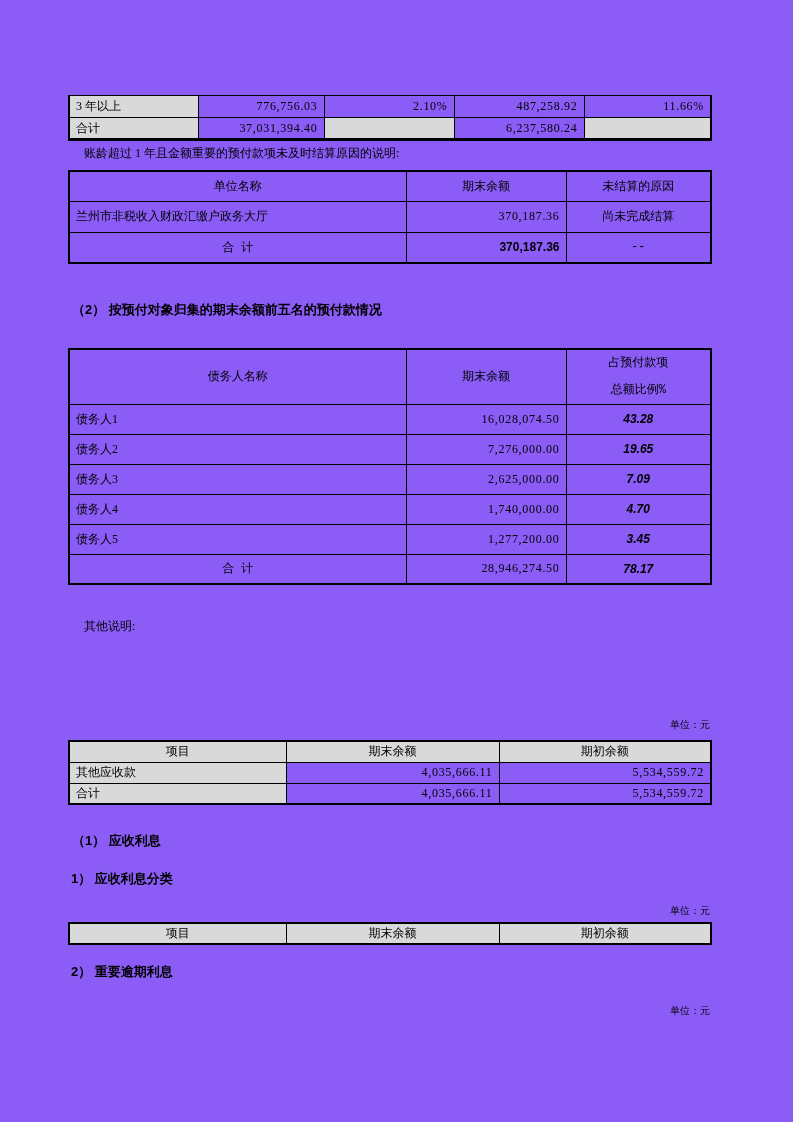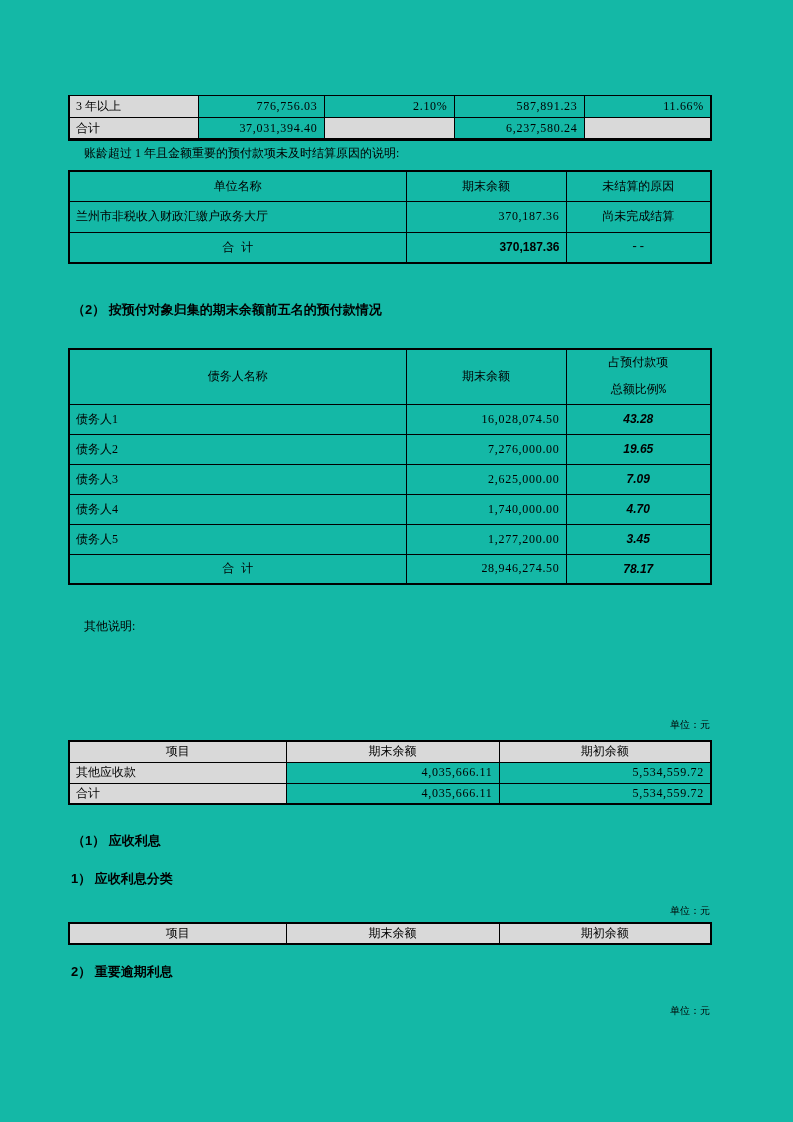--- a/index.html
+++ b/index.html
@@ -1,17 +1,17 @@
 <!DOCTYPE html>
 <html><head>
 <meta charset="utf-8">
 <style>
   * { box-sizing: border-box; margin: 0; padding: 0; }
   body { background: #ffffff; font-family: "Liberation Serif", serif; color: #000; }
-  .page { position: relative; width: 793px; height: 1122px; background: #14b8a6; overflow: hidden; }
+  .page { position: relative; width: 793px; height: 1122px; background: #8b5cf6; overflow: hidden; }
   .content { position: absolute; left: 68px; top: 0; width: 642px; height: 1122px; }
   .abs { position: absolute; left: 0; width: 642px; }
 
   table { border-collapse: collapse; width: 642px; table-layout: fixed;
           font-size: 12px; font-family: "Liberation Serif", serif; }
   table { border: 2px solid #000; }
   td { border: 1px solid #000; vertical-align: middle; padding: 0 6px; overflow: hidden; }
   .gray { background: #d9d9d9; }
 
   .t-aging { border-top-width: 1px; border-bottom-width: 3px; }
@@ -47,21 +47,21 @@
           <col style="width:126px">
           <col style="width:130px">
           <col style="width:130px">
           <col style="width:127px">
         </colgroup>
       <tbody>
           <tr>
         <td class="gray lft">3 年以上</td>
         <td class="num">776,756.03</td>
         <td class="num">2.10%</td>
-        <td class="num">587,891.23</td>
+        <td class="num">487,258.92</td>
         <td class="num">11.66%</td>
       </tr>
       <tr>
         <td class="gray lft">合计</td>
         <td class="num">37,031,394.40</td>
         <td class="gray"></td>
         <td class="num">6,237,580.24</td>
         <td class="gray"></td>
       </tr>
     </tbody>

